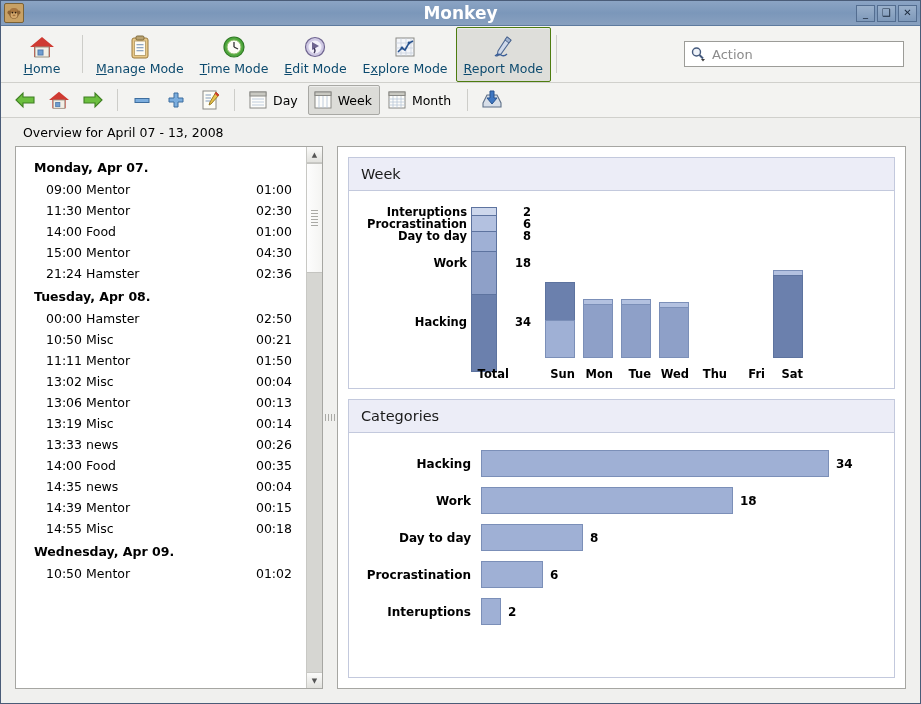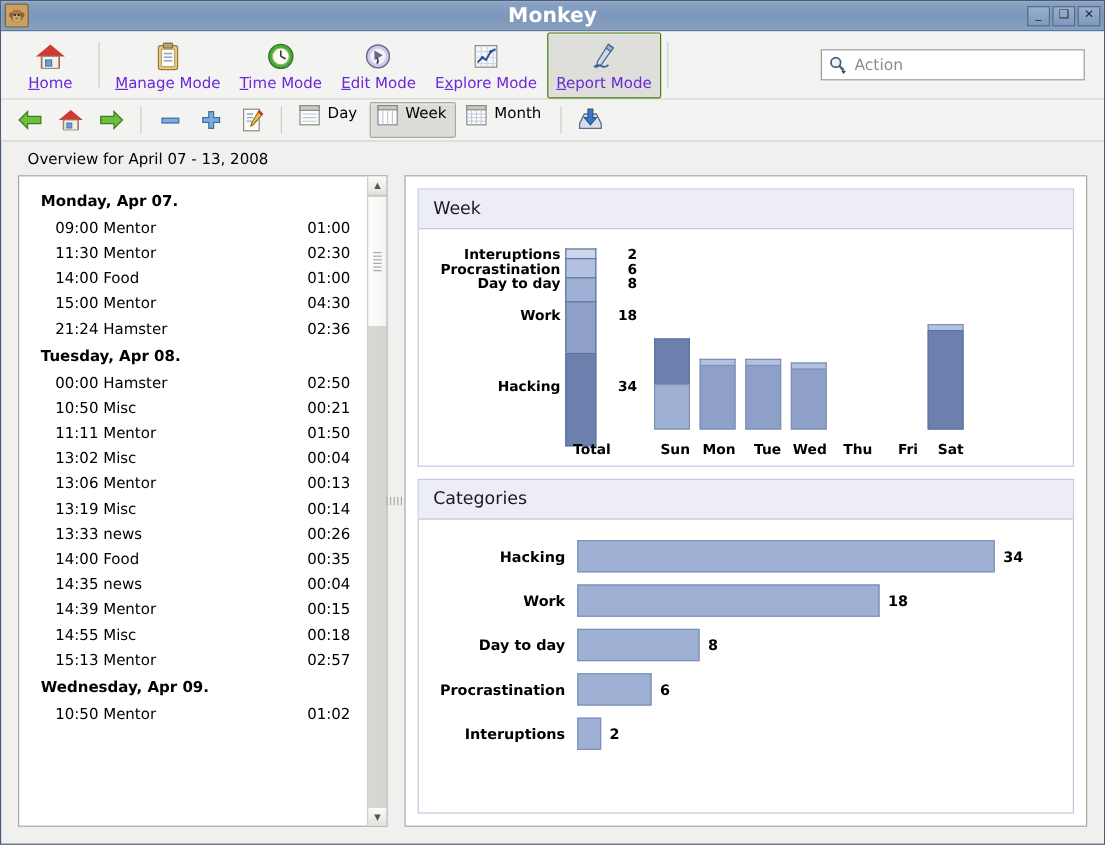--- a/index.html
+++ b/index.html
@@ -83,21 +83,21 @@
     align-items: center; justify-content: center;
     gap: 2px;
     border: 1px solid transparent;
     border-radius: 2px;
   }
   .tb-item.active {
     background: #dededa;
     border: 1px solid #4d7c0f;
     box-shadow: inset 0 1px 0 #ececea;
   }
-  .tb-label { font-size: 12.5px; color: #6d28d9; white-space: nowrap; }
+  .tb-label { font-size: 12.5px; color: #0c4a6e; white-space: nowrap; }
   .tb-label u { text-decoration: underline; }
   .tb-sep {
     width: 1px; height: 38px;
     background: #cdcdc9;
     margin: 0 5px;
     flex: none;
   }
   .tb-icon { height: 26px; display: flex; align-items: flex-end; justify-content: center; }
 
   .searchbox {
@@ -124,21 +124,21 @@
     flex: none;
   }
   .tb2-btn {
     width: 30px; height: 28px;
     display: flex; align-items: center; justify-content: center;
     border: 1px solid transparent; border-radius: 2px;
   }
   .tb2-toggle {
     height: 28px;
     padding: 0 7px 0 4px;
-    display: flex; align-items: flex-start; gap: 5px;
+    display: flex; align-items: center; gap: 5px;
     border: 1px solid transparent; border-radius: 2px;
     font-size: 12.5px;
   }
   .tb2-toggle.active {
     background: #dcdcd8;
     border: 1px solid #a8a8a4;
     box-shadow: inset 0 1px 0 #ededeb;
   }
   .tb2-sep { width: 1px; height: 22px; background: #cdcdc9; margin: 0 6px; flex: none; }
 
@@ -632,24 +632,20 @@
             <span class="entry-dur">00:04</span>
           </div>
           <div class="entry">
             <span class="entry-name">14:39 Mentor</span>
             <span class="entry-dur">00:15</span>
           </div>
           <div class="entry">
             <span class="entry-name">14:55 Misc</span>
             <span class="entry-dur">00:18</span>
           </div>
-          <div class="entry">
-            <span class="entry-name">15:13 Mentor</span>
-            <span class="entry-dur">02:57</span>
-          </div>
         </div>
 
         <div>
           <div class="day-head">Wednesday, Apr 09.</div>
           <div class="entry">
             <span class="entry-name">10:50 Mentor</span>
             <span class="entry-dur">01:02</span>
           </div>
         </div>
 

